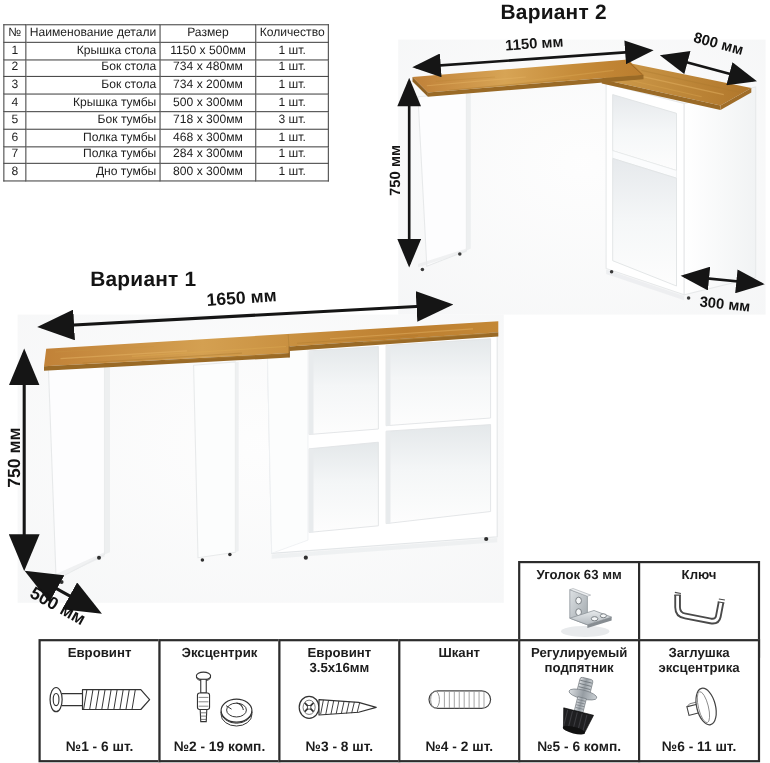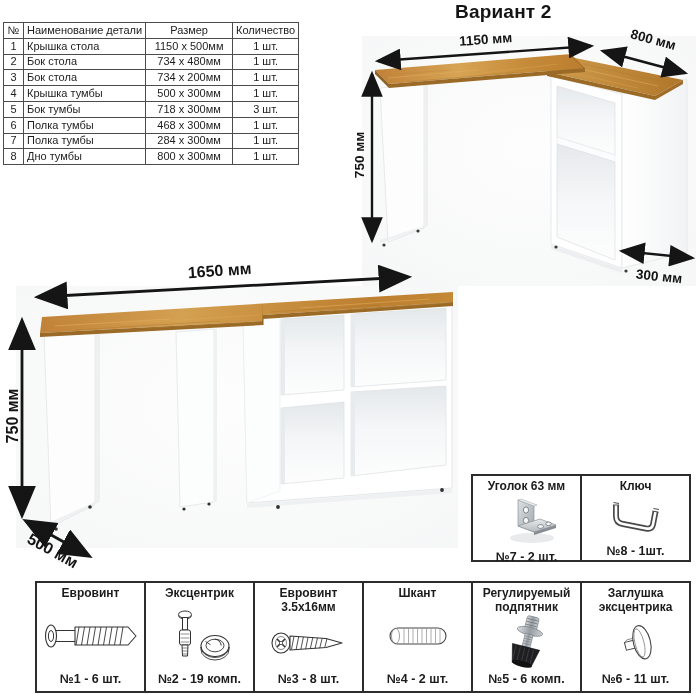--- a/index.html
+++ b/index.html
@@ -3,42 +3,42 @@
 <meta charset="utf-8">
 <style>
   html,body{margin:0;padding:0;background:#ffffff;}
   #canvas{position:relative;width:700px;height:694px;background:#ffffff;overflow:hidden;
           font-family:"Liberation Sans",sans-serif;color:#1c1c1c;}
 
   
   #parts{position:absolute;left:3px;top:22px;border-collapse:collapse;font-size:11px;color:#1d1d1d;}
   #parts th,#parts td{border:1px solid #4c4c4c;padding:0 3px;height:14.8px;text-align:center;
                       font-weight:normal;white-space:nowrap;line-height:13px;}
-  #parts td.nm{text-align:left;}
+  #parts td.nm{text-align:right;}
 
   
   .vtitle{position:absolute;font-size:19px;font-weight:bold;color:#141414;letter-spacing:.2px;}
   #v2title{left:455px;top:1px;width:124px;text-align:left;}
   #v1title{left:82px;top:244px;}
 
   svg{position:absolute;display:block;}
   #v2svg{left:338px;top:14px;}
   #v1svg{left:0px;top:240px;}
   svg text{font-family:"Liberation Sans",sans-serif;fill:#131313;font-weight:bold;}
   .dim2{font-size:13.5px;}
   .dim1{font-size:16px;}
 
   
   .hwrow{position:absolute;display:flex;z-index:3;}
   #hwextra{left:471px;top:474px;}
   #hwmain{left:35px;top:581px;}
   .hwcell{box-sizing:border-box;width:111px;border:2px solid #2c2c2c;background:#fff;
           display:flex;flex-direction:column;align-items:center;}
   .hwcell + .hwcell{margin-left:-2px;}
-  #hwextra .hwcell{height:88px;}
+  #hwextra .hwcell{height:88px;margin-top:36px;}
   #hwmain .hwcell{height:112px;}
   .hwtitle{font-weight:bold;font-size:12px;line-height:13.5px;text-align:center;padding:4px 2px 0 2px;}
   .hwicon{flex:1;display:flex;align-items:center;justify-content:center;}
   .hwicon svg{position:static;}
   .hwcount{font-weight:bold;font-size:12.5px;padding-bottom:5px;}
 </style>
 </head>
 <body>
 
 <div id="canvas">
@@ -195,20 +195,21 @@
       <line x1="265" y1="37" x2="347" y2="59" marker-start="url(#ah2)" marker-end="url(#ah2)"></line>
       <line x1="34" y1="60" x2="34" y2="226" marker-start="url(#ah2)" marker-end="url(#ah2)"></line>
       <line x1="284" y1="237" x2="354" y2="244" marker-start="url(#ah2)" marker-end="url(#ah2)"></line>
     </g>
     <text class="dim2" x="148" y="30" text-anchor="middle" transform="rotate(-4 148 30)">1150 мм</text>
     <text class="dim2" x="314" y="30" text-anchor="middle" transform="rotate(15 314 30)">800 мм</text>
     <text class="dim2" x="21" y="146" text-anchor="middle" transform="rotate(-90 21 141)">750 мм</text>
     <text class="dim2" x="321" y="267" text-anchor="middle" transform="rotate(6 321 263)">300 мм</text>
   </svg>
 
+  <div class="vtitle" id="v1title">Вариант 1</div>
 
   <svg id="v1svg" width="470" height="330" viewBox="0 0 470 330">
     <defs>
       <marker id="ah1" viewBox="0 0 12 10" refX="10.5" refY="5" markerWidth="12" markerHeight="10" orient="auto-start-reverse">
         <path d="M0,0 L12,5 L0,10 z" fill="#151515"></path>
       </marker>
       <linearGradient id="wg1" x1="0" y1="0" x2="1" y2="0">
         <stop offset="0" stop-color="#c18238"></stop>
           <stop offset="0.35" stop-color="#d4a051"></stop>
         <stop offset="0.55" stop-color="#c99040"></stop>

